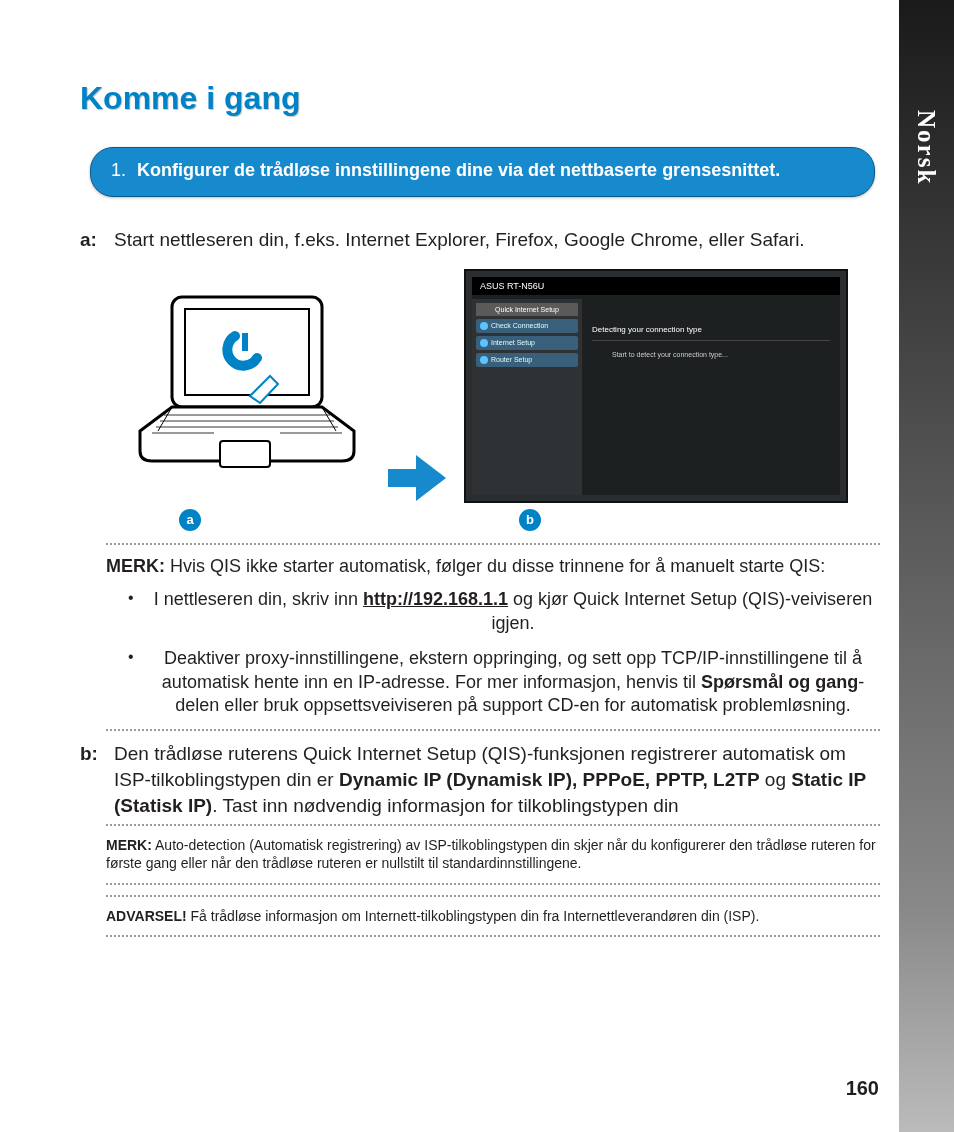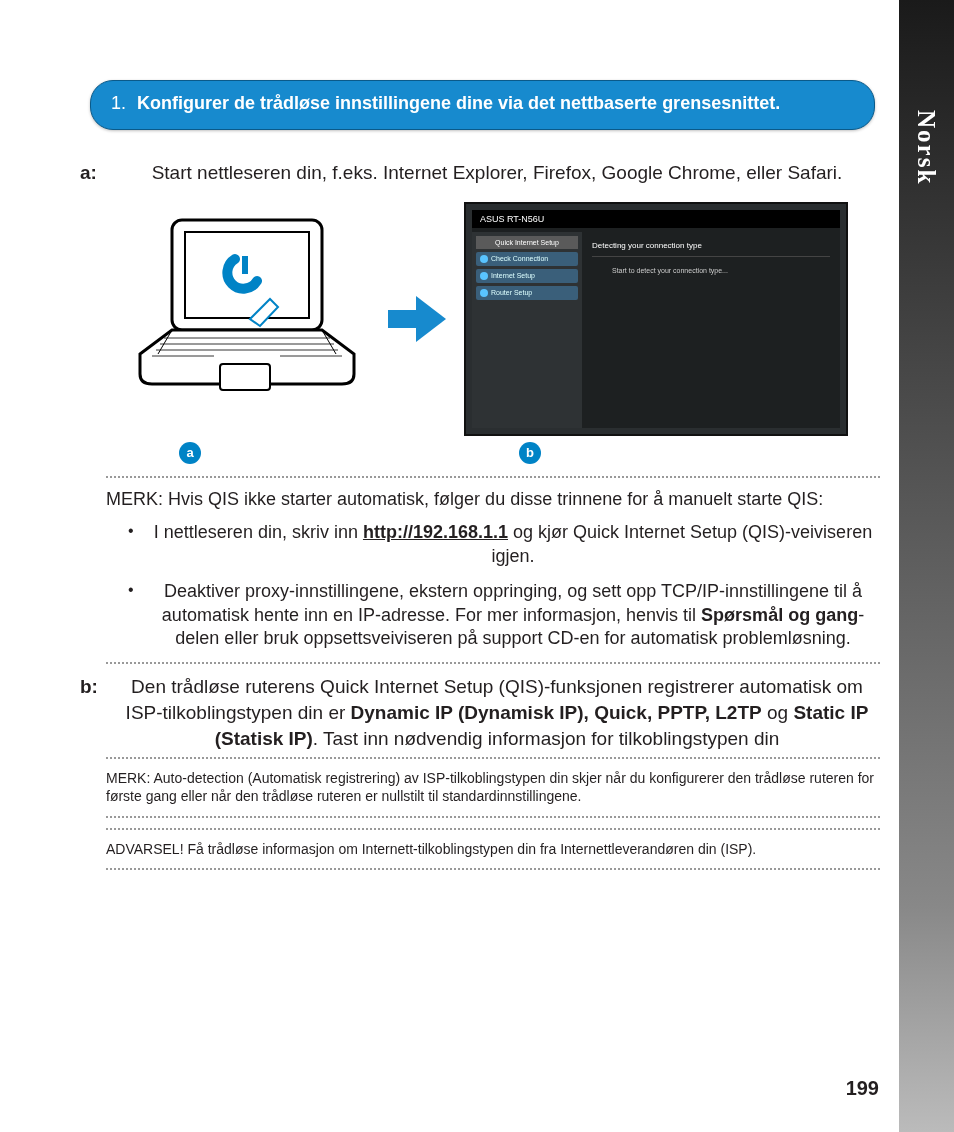--- a/index.html
+++ b/index.html
@@ -65,24 +65,24 @@
     display: flex;
     gap: 10px;
     font-size: 19px;
     line-height: 1.35;
     margin: 0 0 6px 0;
   }
   .step-row .lbl {
     flex: 0 0 24px;
     font-weight: bold;
   }
-  .step-row .content { flex: 1; text-align: center; }
+  .step-row .content { flex: 1; }
   .figure-row {
     display: flex;
-    align-items: center;
+    align-items: flex-end;
     gap: 18px;
     margin: 18px 0 8px 40px;
   }
   .laptop-svg { width: 250px; height: 210px; }
   .arrow {
     width: 60px; height: 46px;
     position: relative;
   }
   .arrow .shaft {
     position: absolute;
@@ -141,21 +141,21 @@
     align-items: center;
     gap: 3px;
   }
   .router-win .sidebar .item .dot {
     width: 8px; height: 8px; border-radius: 50%;
     background: #59c4ff;
     flex: 0 0 8px;
   }
   .router-win .main {
     position: absolute;
-    top: 23px; left: 110px;
+    top: 40px; left: 110px;
     right: 0;
     padding: 8px 10px;
   }
   .router-win .main .hdr2 {
     font-size: 8px;
     border-bottom: 1px solid #444;
     padding-bottom: 6px;
     margin-bottom: 10px;
   }
   .router-win .main .detect {
@@ -181,21 +181,21 @@
   .note-block {
     margin: 0 0 10px 26px;
     font-size: 18px;
     line-height: 1.3;
   }
   .note-block-b {
     margin: 0 0 10px 26px;
     font-size: 14px;
     line-height: 1.3;
   }
-  .merk-label { font-weight: normal; text-align: center; }
+  .merk-label { font-weight: bold; text-align: center; }
   .bullet-list {
     list-style: none;
     margin: 10px 0 10px 20px;
     font-size: 18px;
     line-height: 1.3;
     text-align: center;
   }
   .bullet-list li {
     position: relative;
     padding-left: 20px;
@@ -218,20 +218,21 @@
   }
 </style>
 </head>
 <body>
 
 <div class="side-strip"></div>
 <div class="side-label">Norsk</div>
 
 <div class="page">
 
+  <h1>Komme i gang</h1>
 
   <div class="blue-callout">
     <span class="num">1.</span>
     <span>Konfigurer de trådløse innstillingene dine via det nettbaserte grensesnittet.</span>
   </div>
 
   <div class="step-row">
     <div class="lbl">a:</div>
     <div class="content">Start nettleseren din, f.eks. Internet Explorer, Firefox, Google Chrome, eller Safari.</div>
   </div>
@@ -307,21 +308,21 @@
         <span>Deaktiver proxy-innstillingene, ekstern oppringing, og sett opp TCP/IP-innstillingene til å automatisk hente inn en IP-adresse. For mer informasjon, henvis til </span><span class="b">Spørsmål og gang</span><span>-delen eller bruk oppsettsveiviseren på support CD-en for automatisk problemløsning.</span>
       </li>
     </ul>
   </div>
 
   <div class="dotted" style="margin-left:26px;"></div>
 
   <div class="step-row">
     <div class="lbl">b:</div>
     <div class="content">
-      <span>Den trådløse ruterens Quick Internet Setup (QIS)-funksjonen registrerer automatisk om ISP-tilkoblingstypen din er </span><span class="b">Dynamic IP (Dynamisk IP), Quick, PPTP, L2TP</span><span> og </span><span class="b">Static IP (Statisk IP)</span><span>. Tast inn nødvendig informasjon for tilkoblingstypen din</span>
+      <span>Den trådløse ruterens Quick Internet Setup (QIS)-funksjonen registrerer automatisk om ISP-tilkoblingstypen din er </span><span class="b">Dynamic IP (Dynamisk IP), PPPoE, PPTP, L2TP</span><span> og </span><span class="b">Static IP (Statisk IP)</span><span>. Tast inn nødvendig informasjon for tilkoblingstypen din</span>
     </div>
   </div>
 
   <div class="dotted" style="margin-left:26px;"></div>
 
   <div class="note-block-b">
     <span class="merk-label">MERK:</span>
     <span>Auto-detection (Automatisk registrering) av ISP-tilkoblingstypen din skjer når du konfigurerer den trådløse ruteren for første gang eller når den trådløse ruteren er nullstilt til standardinnstillingene.</span>
   </div>
 
@@ -330,13 +331,13 @@
 
   <div class="note-block-b">
     <span class="merk-label">ADVARSEL!</span>
     <span>Få trådløse informasjon om Internett-tilkoblingstypen din fra Internettleverandøren din (ISP).</span>
   </div>
 
   <div class="dotted" style="margin-left:26px;"></div>
 
 </div>
 
-<div class="page-num">199</div>
+<div class="page-num">160</div>
 
 </body></html>

